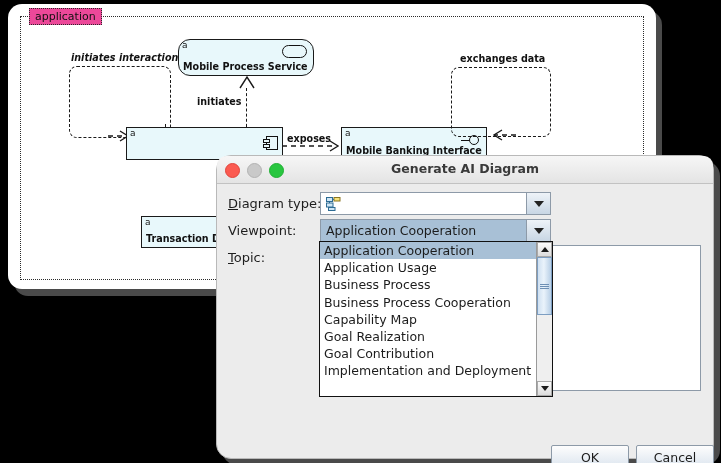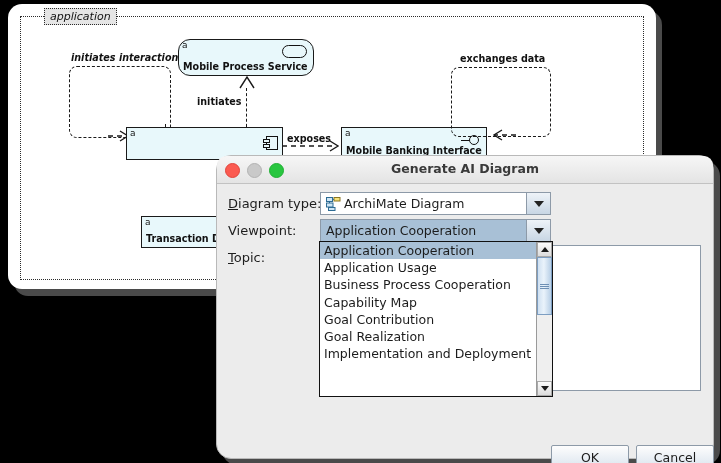--- a/index.html
+++ b/index.html
@@ -13,25 +13,24 @@
     position:absolute;left:8px;top:4px;width:648px;height:285px;
     background:#ffffff;border-radius:14px;
     box-shadow:6px 7px 0 0 #4a4a4a;
   }
   #bg-canvas{position:absolute;inset:0;overflow:hidden;border-radius:14px;}
   .arch-group{
     position:absolute;left:12px;top:12px;width:622px;height:262px;
     border:1px dotted #2b2b2b;
   }
   .group-label{
-    position:absolute;left:23px;top:-9px;height:15px;
-    border:1px dotted #2b2b2b;background:#e5e5e5;
+    position:absolute;left:8px;top:-9px;height:15px;
+    border:1px dotted #2b2b2b;background:#ec4899;
     padding:0 5px;font-size:11px;color:#111;line-height:15px;
     white-space:nowrap;
-    font-style:italic;
   }
   
   .el{
     position:absolute;background:#e8f8fb;border:1.4px solid #1a1a1a;
     font-size:9.5px;color:#111;box-sizing:border-box;
   }
   .el .tag{position:absolute;left:3px;top:0px;font-size:9px;line-height:11px;}
   .el .nm{position:absolute;left:4px;bottom:3px;font-size:9.6px;font-weight:600;line-height:11px;white-space:nowrap;}
   .el.round{border-radius:12px;}
   
@@ -235,21 +234,20 @@
     <div class="combo" id="combo-type" style="left:103px;top:9px;width:231px;">
       <span class="val">
         <svg width="15" height="14" viewBox="0 0 15 14">
           <rect x="0.5" y="0.5" width="6" height="4" fill="#cfe6f5" stroke="#2d6b93"></rect>
           <rect x="8" y="0.5" width="6" height="3.5" fill="#f6e27a" stroke="#8a7520"></rect>
           <rect x="0.5" y="6" width="6.5" height="4" fill="#cfe6f5" stroke="#2d6b93"></rect>
           <rect x="2.5" y="10.5" width="6.5" height="3" fill="#cfe6f5" stroke="#2d6b93"></rect>
           <line x1="3.5" y1="4.5" x2="3.5" y2="6" stroke="#2d6b93"></line>
           <line x1="7" y1="2.4" x2="8" y2="2.4" stroke="#2d6b93"></line>
         </svg>
-        <span>ArchiMate Diagram</span>
       </span>
       <span class="arrowbtn">
         <span class="caret"></span>
       </span>
     </div>
 
     <div class="flabel" style="left:11px;top:40px;">Viewpoint:</div>
     <div class="combo" id="combo-view" style="left:103px;top:36px;width:231px;">
       <span class="val">Application Cooperation</span>
       <span class="arrowbtn">
@@ -259,24 +257,25 @@
 
     <div class="flabel" style="left:11px;top:67px;"><u>T</u>opic:</div>
     <div id="topic-area" style="left:103px;top:62px;width:381px;height:146px;">
       <span id="topic-caret" style="left:3px;top:3px;"></span>
     </div>
 
     <div id="dropdown" style="left:102px;top:58px;width:234px;height:156px;">
       <div id="dd-list">
         <div class="dd-item sel">Application Cooperation</div>
         <div class="dd-item">Application Usage</div>
+        <div class="dd-item">Business Process</div>
         <div class="dd-item">Business Process Cooperation</div>
         <div class="dd-item">Capability Map</div>
+        <div class="dd-item">Goal Realization</div>
         <div class="dd-item">Goal Contribution</div>
-        <div class="dd-item">Goal Realization</div>
         <div class="dd-item">Implementation and Deployment</div>
       </div>
       <div id="dd-scroll">
         <div class="sb-btn">
             <span class="sb-up"></span>
           </div>
         <div id="sb-track">
           <div id="sb-thumb">
             <span style="display:block">
                 <i></i>

